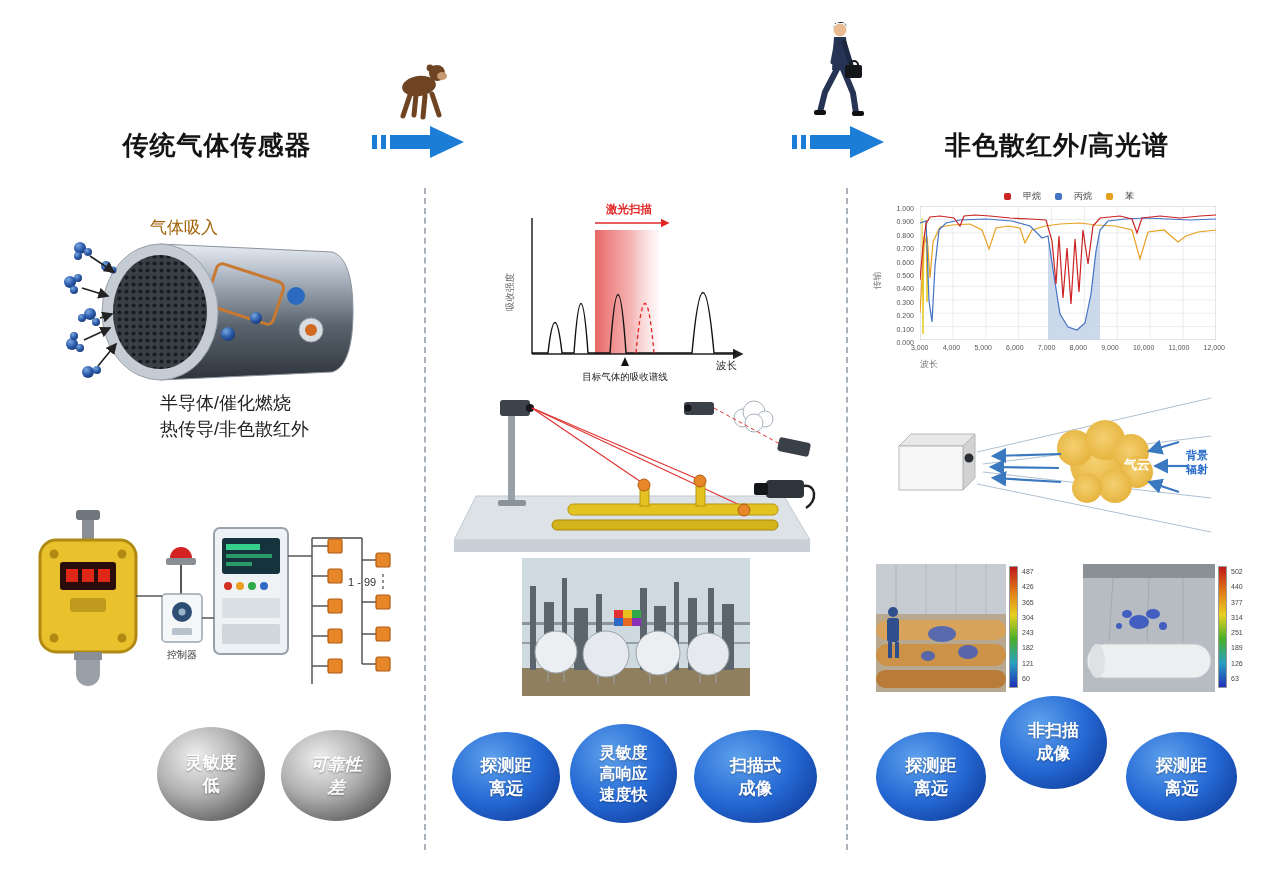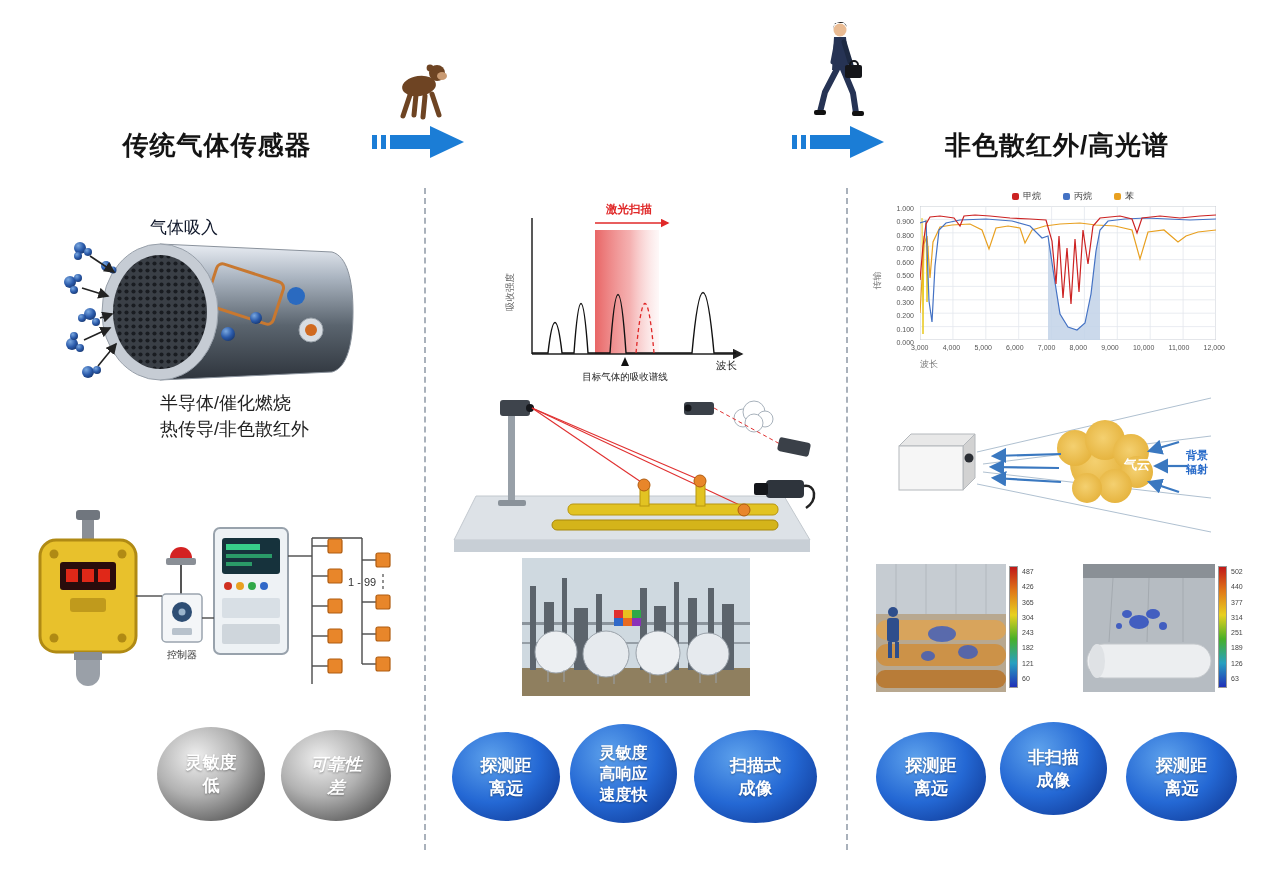--- a/index.html
+++ b/index.html
@@ -6,23 +6,23 @@
   body { font-family:"Liberation Sans","DejaVu Sans",sans-serif; background:#fff; }
   .canvas { position:relative; width:1268px; height:896px; background:#fff; overflow:hidden;border-radius:20px; }
   .abs { position:absolute; }
   .stage-title { position:absolute; font-size:26px; font-weight:bold; color:#141414; text-align:center; letter-spacing:1px; }
   .sep { position:absolute; width:0; border-left:2px dashed #a9b1bb; }
   .badge { position:absolute; border-radius:50%; display:flex; align-items:center; justify-content:center; text-align:center; }
   .badge span { white-space:pre-line; color:#fff; font-weight:bold; font-size:17px; line-height:23px; text-shadow:0 1px 2px rgba(0,0,0,.35); }
   .badge.tight span { font-size:16px; line-height:21px; }
   .badge.gray { background: radial-gradient(ellipse at 36% 32%, #f0f0f0 0%, #b2b2b2 42%, #636363 78%, #3e3e3e 100%); }
   .badge.blue { background: radial-gradient(ellipse at 36% 30%, #5ea2ec 0%, #2468d4 50%, #0b2e86 100%); }
-  .small-label { position:absolute; font-size:17px; color:#0f172a; }
+  .small-label { position:absolute; font-size:17px; color:#a16207; }
   .caption { position:absolute; white-space:pre-line; font-size:18px; color:#222; line-height:26px; font-weight:500; }
-  .legend-item { display:flex; align-items:center; gap:4px; font-size:9px; color:#444;margin-left:8px; }
+  .legend-item { display:flex; align-items:center; gap:12px; font-size:9px; color:#444; }
   .legend-dot { display:inline-block; width:7px; height:7px; border-radius:2px; }
   .yticks { position:absolute; font-size:7px; line-height:13.4px; color:#555; text-align:right; white-space:pre-line; }
   .xticks { position:absolute; display:flex; justify-content:space-between; font-size:7px; color:#555; }
   .axis-label { position:absolute; font-size:9px; color:#777; }
   .cbar { position:absolute; border:0.5px solid #999; }
   .cbar-labels { position:absolute; font-size:7px; line-height:15.3px; color:#444; white-space:pre-line; }
   .cloud-label { position:absolute; color:#fff; font-weight:bold; font-size:13px;margin-left:34px; }
   .radiation-label { position:absolute; color:#2468c8; font-weight:bold; font-size:11px; line-height:14px; white-space:pre-line; }
 </style>
 </head>
@@ -550,21 +550,21 @@
 251
 189
 126
 63</div>
   </div>
 
   <div class="badge blue" style="left:876px; top:732px; width:110px; height:89px;">
     <span>探测距
 离远</span>
   </div>
-  <div class="badge blue" style="left:1000px; top:722px; width:107px; height:93px;">
+  <div class="badge blue" style="left:1000px; top:696px; width:107px; height:93px;font-family:Liberation Mono, monospace;">
     <span>非扫描
 成像</span>
   </div>
   <div class="badge blue" style="left:1126px; top:732px; width:111px; height:89px;">
     <span>探测距
 离远</span>
   </div>
 
 </div>
 

